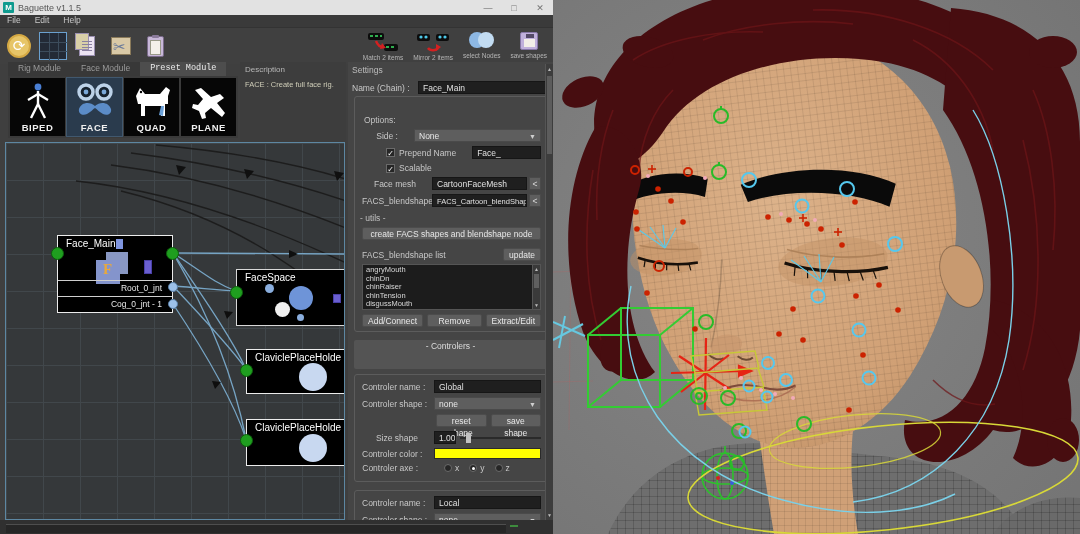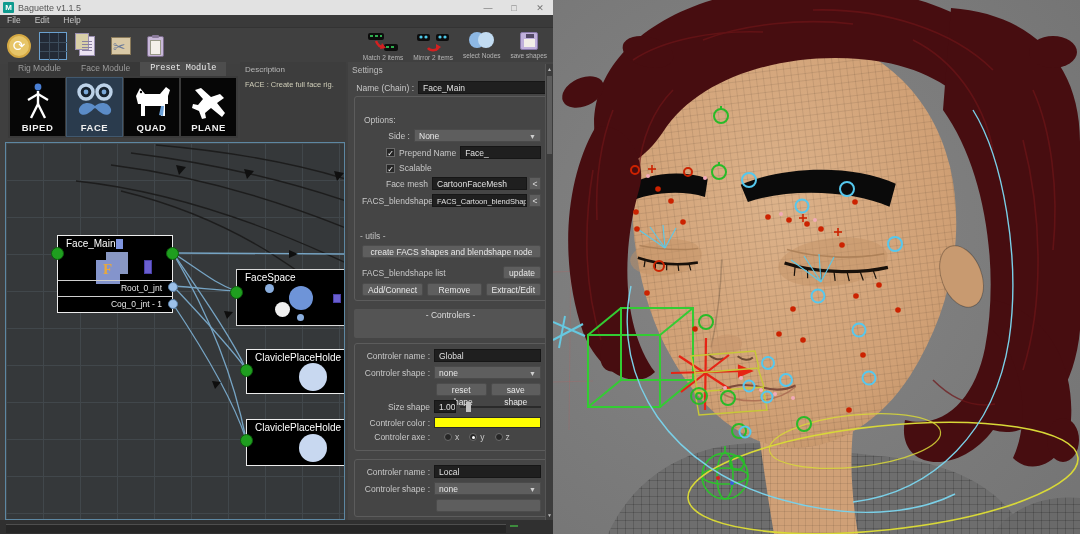--- a/index.html
+++ b/index.html
@@ -85,21 +85,21 @@
   .fm-icon .s2 { position:absolute; left:0; top:8px; width:24px; height:24px; background:#8494cc; }
   .fm-icon .f { position:absolute; left:7px; top:9px; color:#e8a83c; font-weight:bold; font-size:15px; font-family:"Liberation Serif",serif; }
   .blue-chip { position:absolute; background:#6a5fd0; border:1px solid #4a40a8; }
   .circ { position:absolute; border-radius:50%; }
 
   
   .settings { position:absolute; left:348px; top:62px; width:205px; height:458px; background:#454545;
     font-size:8.5px; color:#c8c8c8; }
   .settings .hd { padding:3px 0 2px 4px; color:#bdbdbd; }
   .srow { display:flex; align-items:center; margin:4px 4px 0 4px; }
-  .slabel { text-align:right; padding-right:4px; white-space:nowrap; }
+  .slabel { text-align:right; padding-right:16px; white-space:nowrap; }
   .sinput { background:#1f1f1f; color:#e0e0e0; height:13px; line-height:13px; padding:0 4px;
     flex:1; border:1px solid #161616; white-space:nowrap; overflow:hidden; }
   .sselect { background:#5e5e5e; color:#e8e8e8; height:13px; line-height:13px; padding:0 4px; flex:1;
     display:flex; border:1px solid #4a4a4a; }
   .sselect .arr { margin-left:auto; color:#cfcfcf; font-size:7px; }
   .pickbtn { width:12px; height:13px; background:#5e5e5e; color:#ddd; margin-left:2px; text-align:center;
     line-height:13px; border:1px solid #4a4a4a; }
   .chk { width:9px; height:9px; background:#262626; border:1px solid #6a6a6a; color:#fff; font-size:8px;
     line-height:9px; text-align:center; margin-right:4px; flex:none; }
   .frame { border:1px solid #5c5c5c; border-radius:3px; margin:2px 4px 0 6px; padding:1px 3px 4px 3px; }
@@ -389,31 +389,44 @@
         <div class="sinput">CartoonFaceMesh</div>
         <div class="pickbtn">&lt;</div>
       </div>
 
       <div class="srow">
         <div class="slabel" style="width:70px">FACS_blendshape</div>
         <div class="sinput" style="font-size:7.5px">FACS_Cartoon_blendShape</div>
         <div class="pickbtn">&lt;</div>
       </div>
 
-      <div style="margin:24px 0 0 2px; color:#c0c0c0;">- utils -</div>
+      <div style="margin:6px 0 0 2px; color:#c0c0c0;">- utils -</div>
 
       <div class="srow">
         <div class="btn wide">create FACS shapes and blendshape node</div>
       </div>
 
       <div class="srow" style="margin-top:8px">
         <div>FACS_blendshape list</div>
         <div class="btn" style="margin-left:auto">update</div>
       </div>
 
+      <div class="listbox">
+        <div class="it">angryMouth</div>
+        <div class="it">chinDn</div>
+        <div class="it">chinRaiser</div>
+        <div class="it">chinTension</div>
+        <div class="it">disgussMouth</div>
+        <div class="it">fearMouth</div>
+        <div class="vscroll">
+          <div class="a" style="top:1px">▲</div>
+          <div class="th"></div>
+          <div class="a" style="bottom:1px">▼</div>
+        </div>
+      </div>
 
       <div class="srow" style="gap:4px">
         <div class="btn wide">Add/Connect</div>
         <div class="btn wide">Remove</div>
         <div class="btn wide">Extract/Edit</div>
       </div>
     </div>
 
     <div class="ctlhdr">- Controlers -</div>
 

